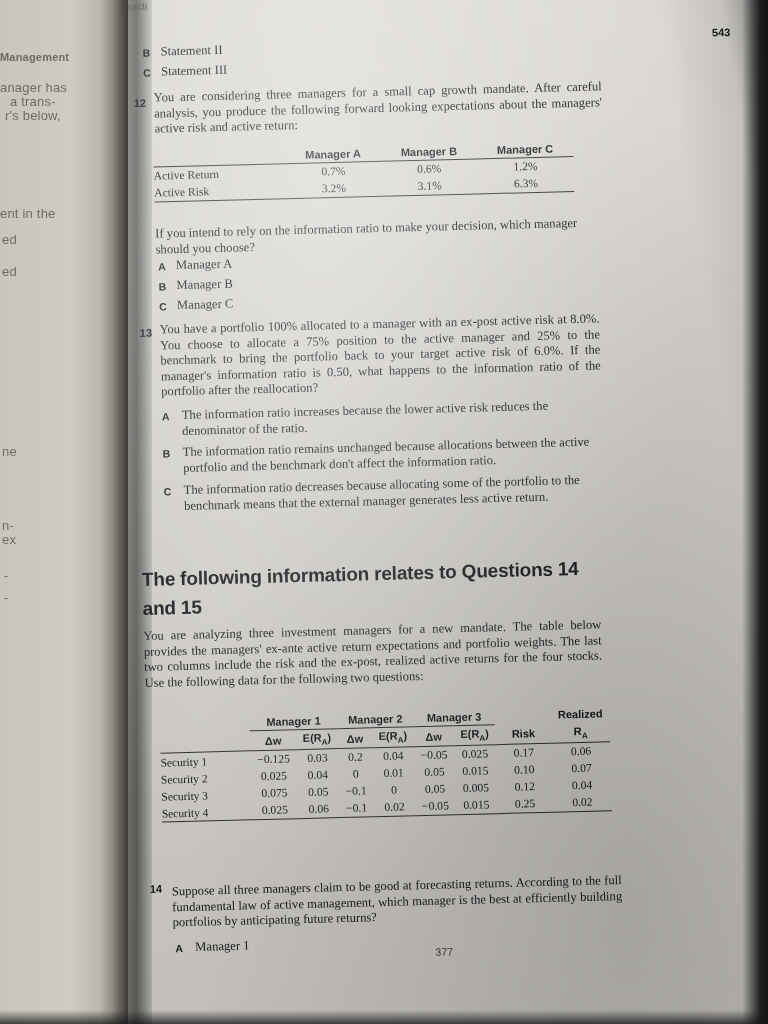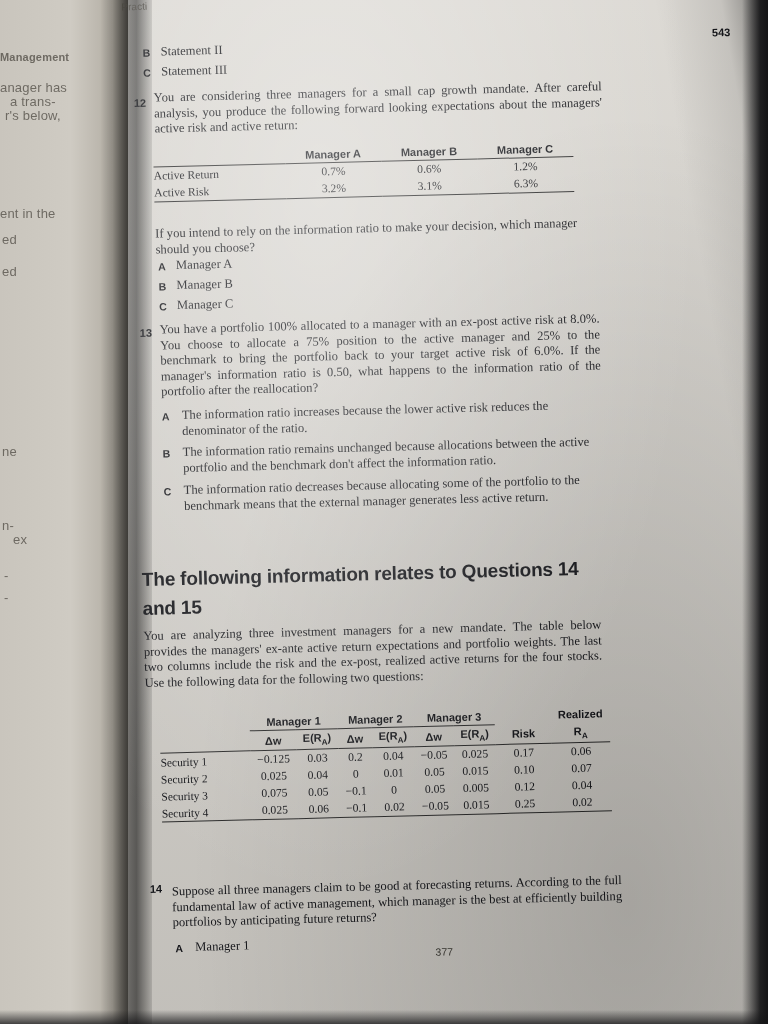--- a/index.html
+++ b/index.html
@@ -101,21 +101,21 @@
 
   <div class="left-frag b" style="left:0px;top:33px;margin-top:18px;">Management</div>
   <div class="left-frag" style="left:0px;top:80px;">anager has</div>
   <div class="left-frag" style="left:10px;top:94px;">a trans-</div>
   <div class="left-frag" style="left:5px;top:108px;">r's below,</div>
   <div class="left-frag" style="left:0px;top:198px;margin-top:8px;">ent in the</div>
   <div class="left-frag" style="left:2px;top:232px;">ed</div>
   <div class="left-frag" style="left:2px;top:264px;">ed</div>
   <div class="left-frag" style="left:2px;top:428px;margin-top:16px;">ne</div>
   <div class="left-frag" style="left:2px;top:518px;">n-</div>
-  <div class="left-frag" style="left:13px;top:532px;">ex</div>
+  <div class="left-frag" style="left:2px;top:532px;">ex</div>
   <div class="left-frag" style="left:4px;top:568px;">-</div>
   <div class="left-frag" style="left:4px;top:590px;">-</div>
 
   <div class="gutter-shadow"></div>
 
   <div id="content">
 
     <div class="hdr-tiny">Practi</div>
     <div class="folio">543</div>
 

